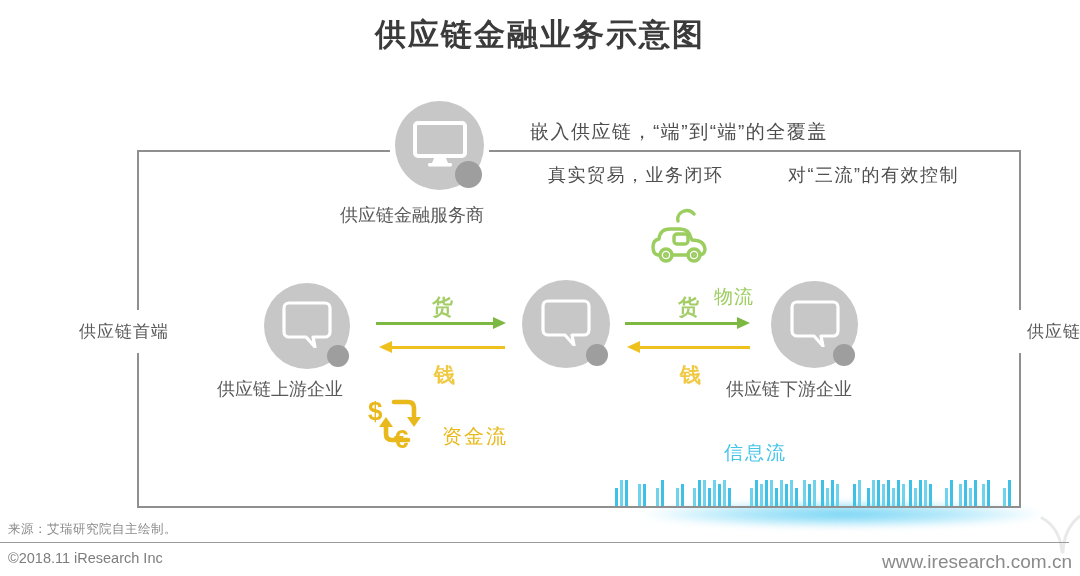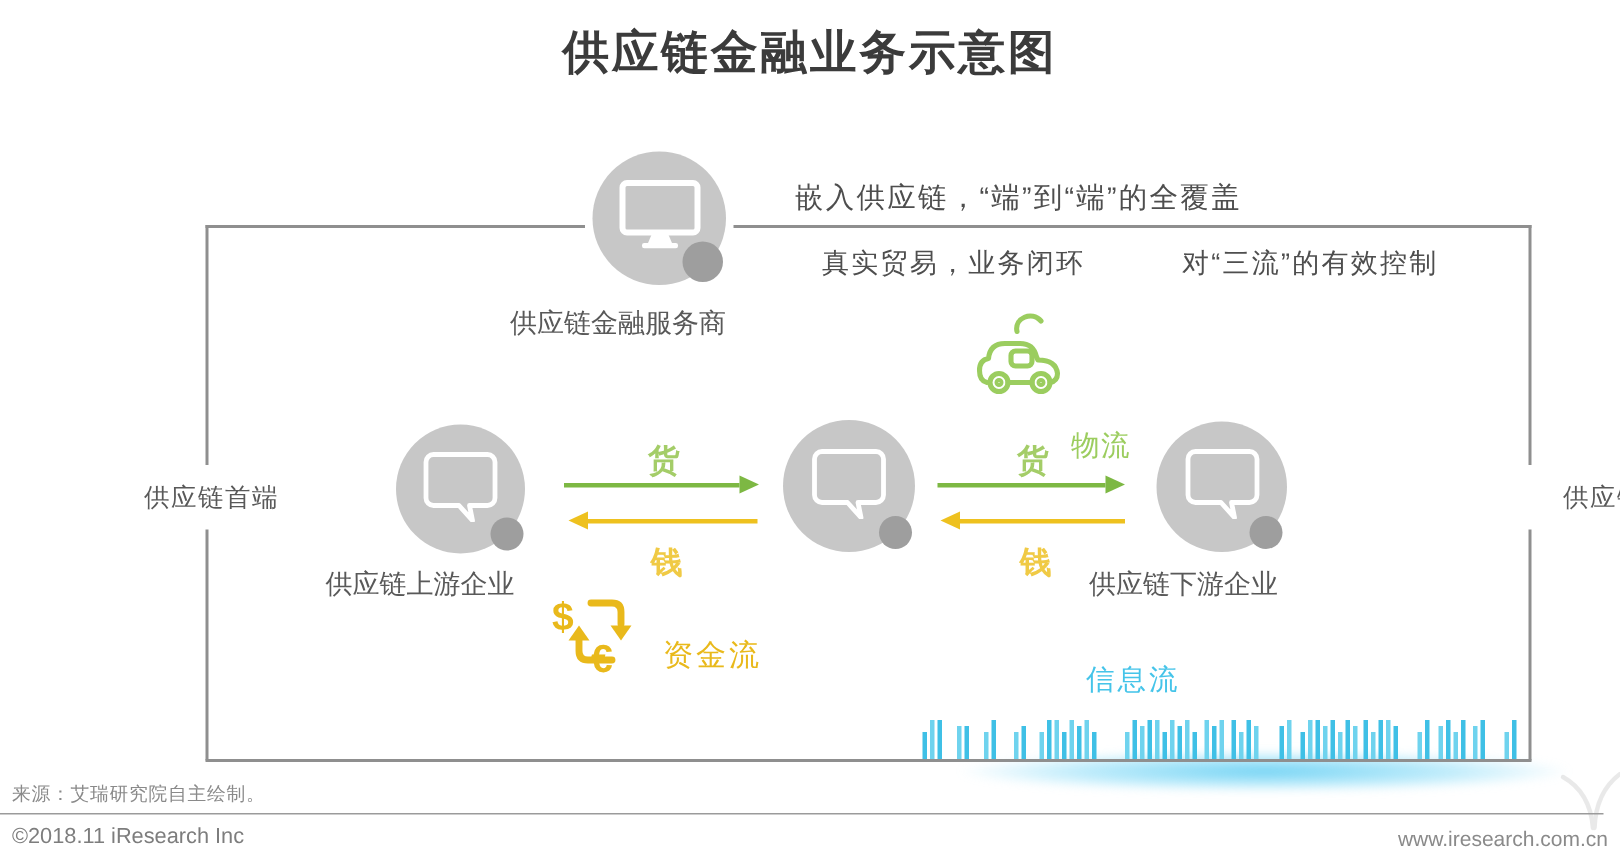--- a/index.html
+++ b/index.html
@@ -10,21 +10,21 @@
          color:#3b3b3b;letter-spacing:2px;}
   
   .hline{position:absolute;height:1.5px;background:#8f8f8f;}
   .vline{position:absolute;width:1.5px;background:#8f8f8f;}
   
   .node-circle{position:absolute;border-radius:50%;background:#c7c7c7;
                display:flex;align-items:center;justify-content:center;}
   .node-badge{position:absolute;border-radius:50%;background:#9e9e9e;}
   .node-label{position:absolute;text-align:left;color:#595959;font-size:18px;}
   .side-label{position:absolute;background:#fff;color:#595959;font-size:17px;
-              text-align:right;padding:10px 0;letter-spacing:1px;}
+              text-align:center;padding:10px 0;letter-spacing:1px;}
   .anno{position:absolute;color:#4e4e4e;font-size:18px;letter-spacing:1.5px;}
   
   .arr-line{position:absolute;height:2.5px;}
   .arr-head{position:absolute;width:0;height:0;}
   .head-right{border-top:6px solid transparent;border-bottom:6px solid transparent;border-left:13px solid #7db843;}
   .head-left{border-top:6px solid transparent;border-bottom:6px solid transparent;border-right:13px solid #eec11f;}
   .edge-label{position:absolute;font-size:21px;font-weight:bold;letter-spacing:0;}
   .green-line{background:#7db843;}
   .yellow-line{background:#eec11f;}
   .green-text{color:#a4cd68;}
@@ -36,21 +36,21 @@
   .barcode{position:absolute;left:615px;top:480px;width:400px;height:26px;}
   .bar{position:absolute;bottom:0;width:3px;}
   .glow{position:absolute;left:570px;top:498px;width:525px;height:36px;
         background:radial-gradient(ellipse 50% 50% at 52% 45%,rgba(108,209,243,0.95) 0%,
                    rgba(140,221,248,0.55) 48%,rgba(200,238,252,0) 78%);
         filter:blur(3px);}
   
   .source{left:8px;top:521px;font-size:12.5px;color:#8a8a8a;letter-spacing:0.5px;}
   .footer-divider{position:absolute;left:0;top:542px;width:1069px;height:1px;background:#9b9b9b;}
   .copyright{left:8px;top:550px;font-size:14.5px;color:#7d7d7d;}
-  .website{right:8px;top:551px;font-size:14px;color:#8a8a8a;}
+  .website{right:8px;top:551px;font-size:19px;color:#8a8a8a;}
   .watermark{position:absolute;left:1036px;top:512px;opacity:0.18;}
 </style>
 </head>
 <body>
 
 <div class="canvas">
 
   <div class="abs title">供应链金融业务示意图</div>
 
   <div class="glow"></div>

